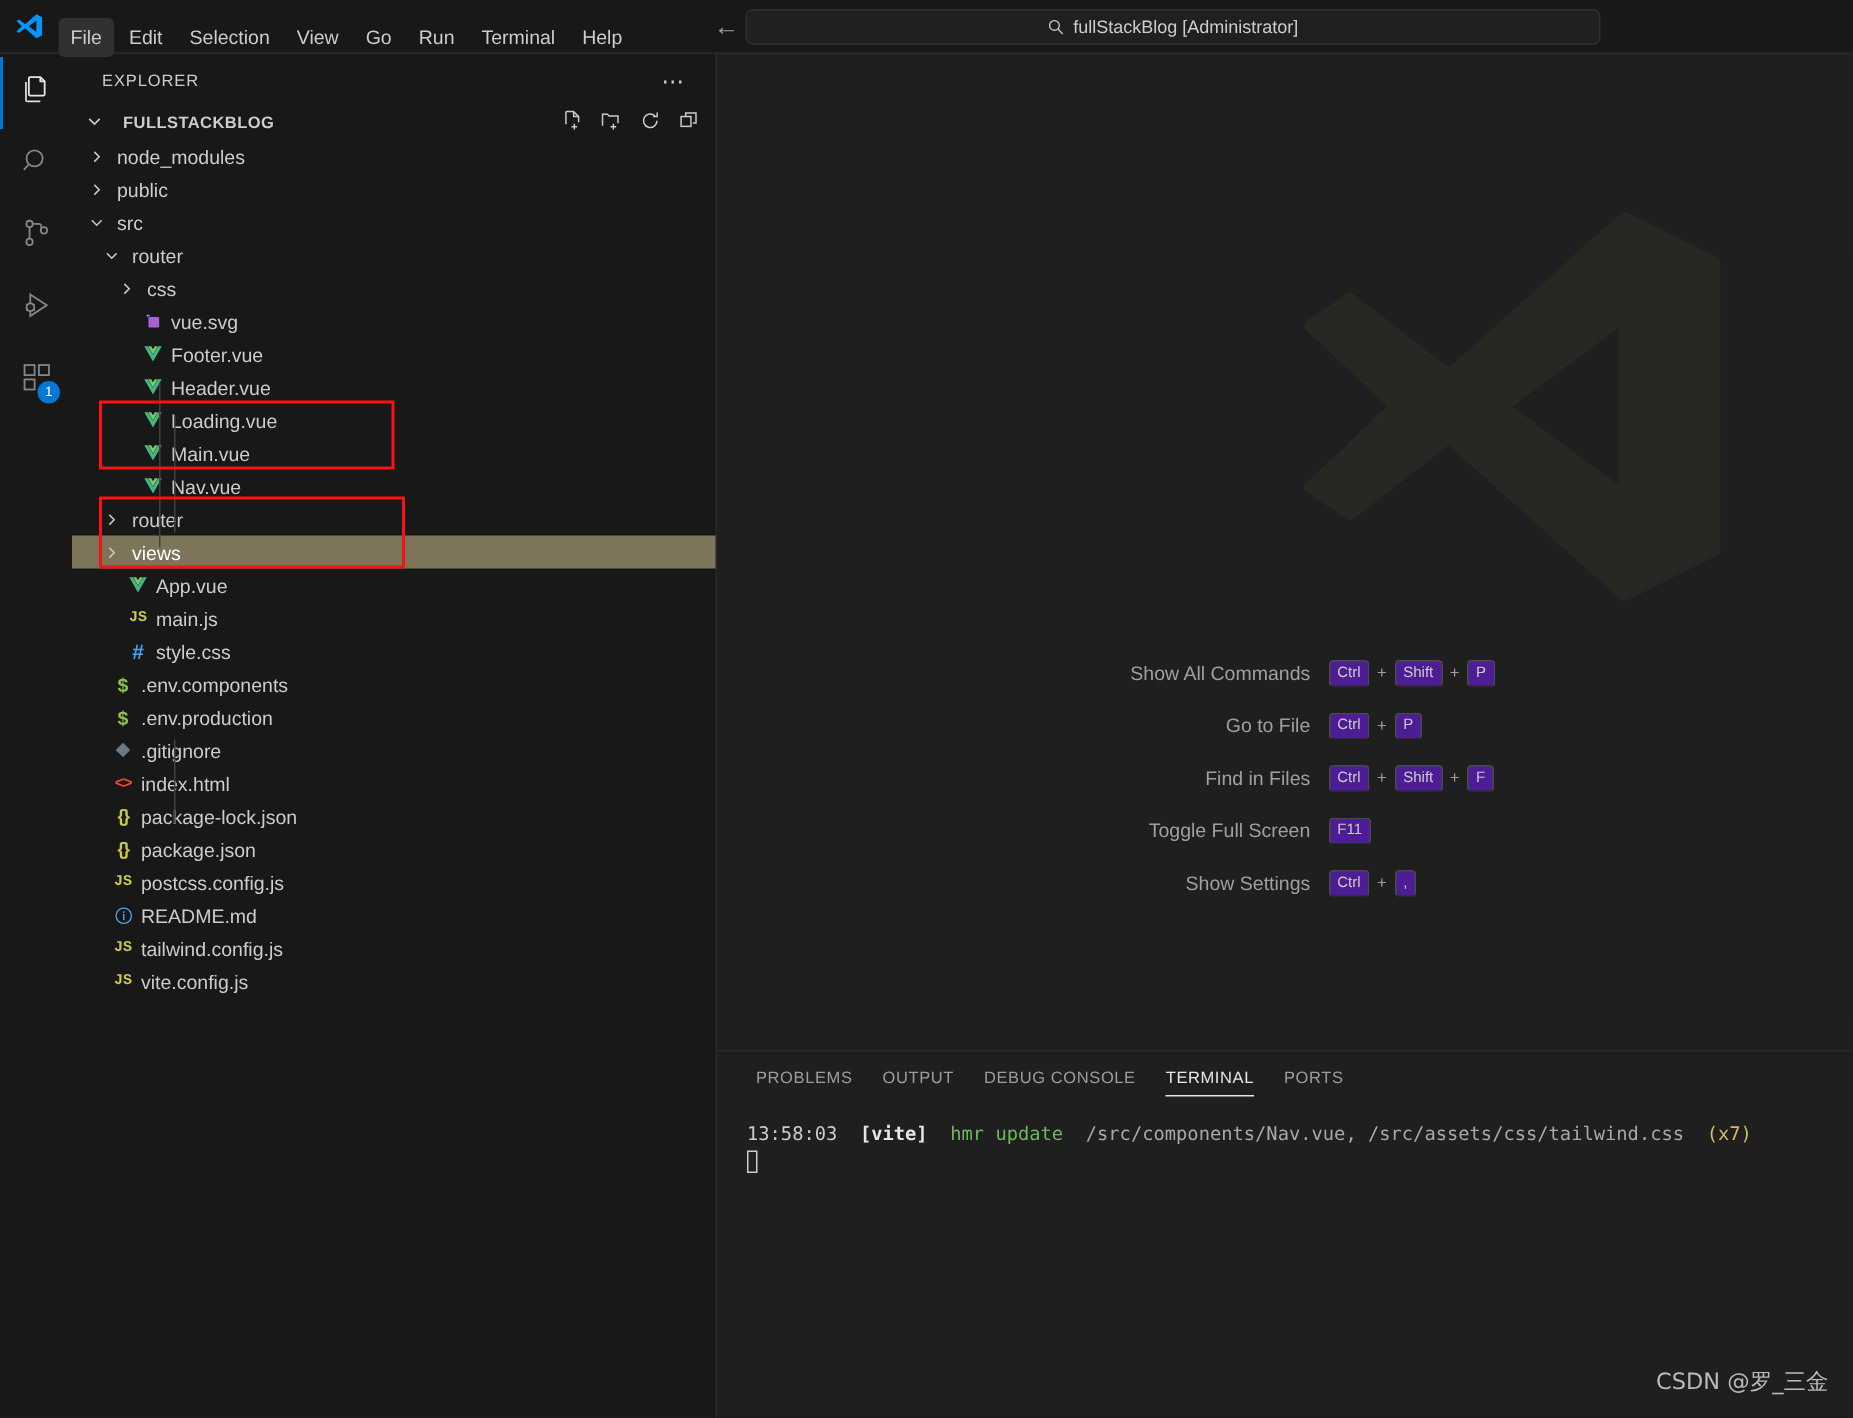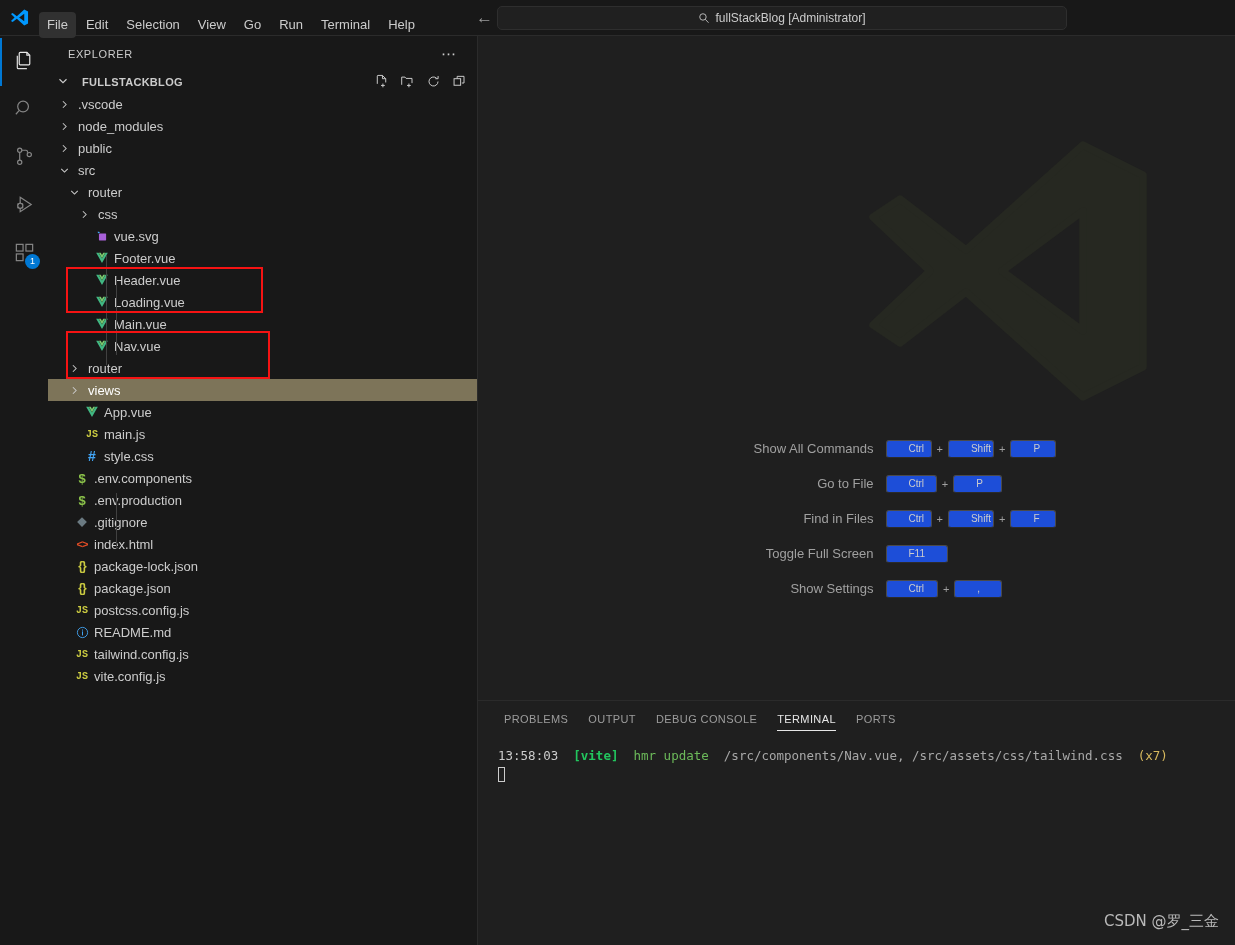--- a/index.html
+++ b/index.html
@@ -119,23 +119,23 @@
   }
   .shortcuts {
     position: absolute; left: 0; right: 0; top: 395px;
     display: flex; flex-direction: column; align-items: center;
     font-size: 13px;
   }
   .sc-row { display: flex; align-items: center; height: 35px; width: 290px; }
   .sc-label { flex: 1; text-align: right; color: #a0a0a0; padding-right: 12px; white-space: nowrap; }
   .sc-keys { display: flex; align-items: center; gap: 5px; width: 116px; }
   .kbd {
-    background: #1d4ed8; border: 1px solid #4a4a4a; border-bottom-color: #2b2b2b;
+    background: #4c1d95; border: 1px solid #4a4a4a; border-bottom-color: #2b2b2b;
     border-radius: 3px; color: #cccccc; font-size: 10px;
-    padding: 1px 22px; min-width: 14px; text-align: center;
+    padding: 1px 5px; min-width: 14px; text-align: center;
     font-family: "Liberation Sans", sans-serif; line-height: 14px;
   }
   .kplus { color: #a0a0a0; font-size: 11px; }
 
   
   .panel {
     height: 245px; background: #1f1f1f; border-top: 1px solid #2b2b2b;
     display: flex; flex-direction: column; position: relative;
   }
   .panel-tabs {
@@ -150,21 +150,21 @@
   .ptab.active::after {
     content: ""; position: absolute; left: 10px; right: 10px; bottom: 5px;
     height: 1px; background: #e7e7e7;
   }
   .terminal-body {
     flex: 1; padding: 10px 0 0 20px;
     font-family: "DejaVu Sans Mono", monospace; font-size: 12.5px;
     color: #cccccc; line-height: 19px;
   }
   .t-time { color: #cccccc; }
-  .t-vite { color: #22c55e; font-weight: bold; }
+  .t-vite { color: #e5e5e5; font-weight: bold; }
   .t-hmr { color: #6cba5a; }
   .t-path { color: #a8a8a8; text-align: center; }
   .t-count { color: #d7b95e; }
   .cursor-block {
     display: inline-block; width: 7px; height: 15px;
     border: 1px solid #cccccc; background: transparent; vertical-align: -3px;
   }
   .csdn-watermark {
     position: absolute; right: 16px; bottom: 14px;
     color: #b9b9b9; font-size: 15px;
@@ -296,30 +296,20 @@
         <span>
           <svg width="15" height="15" viewBox="0 0 16 16" fill="none" stroke="#cccccc" stroke-width="1.05">
             <rect x="2.2" y="5" width="7" height="7"></rect>
               <path d="M5.5 5V2.5h7.3V9.6h-2.3"></path>
           </svg>
         </span>
       </span>
     </div>
 
     <div class="tree" id="tree">
-        <div class="row">
-          <span style="display: inline-block; flex-shrink: 0; width: 8px;"></span>
-          <span class="chev">
-            <svg width="13" height="13" viewBox="0 0 16 16" fill="none" stroke="currentColor" stroke-width="1.25">
-              <path d="M6 4 l4 4 l-4 4"></path>
-            </svg>
-          </span>
-          <span class="ficon" style="width: 4px;"></span>
-          <span class="lbl">.vscode</span>
-        </div>
         <div class="row">
           <span style="display: inline-block; flex-shrink: 0; width: 8px;"></span>
           <span class="chev">
             <svg width="13" height="13" viewBox="0 0 16 16" fill="none" stroke="currentColor" stroke-width="1.25">
               <path d="M6 4 l4 4 l-4 4"></path>
             </svg>
           </span>
           <span class="ficon" style="width: 4px;"></span>
           <span class="lbl">node_modules</span>
         </div>

